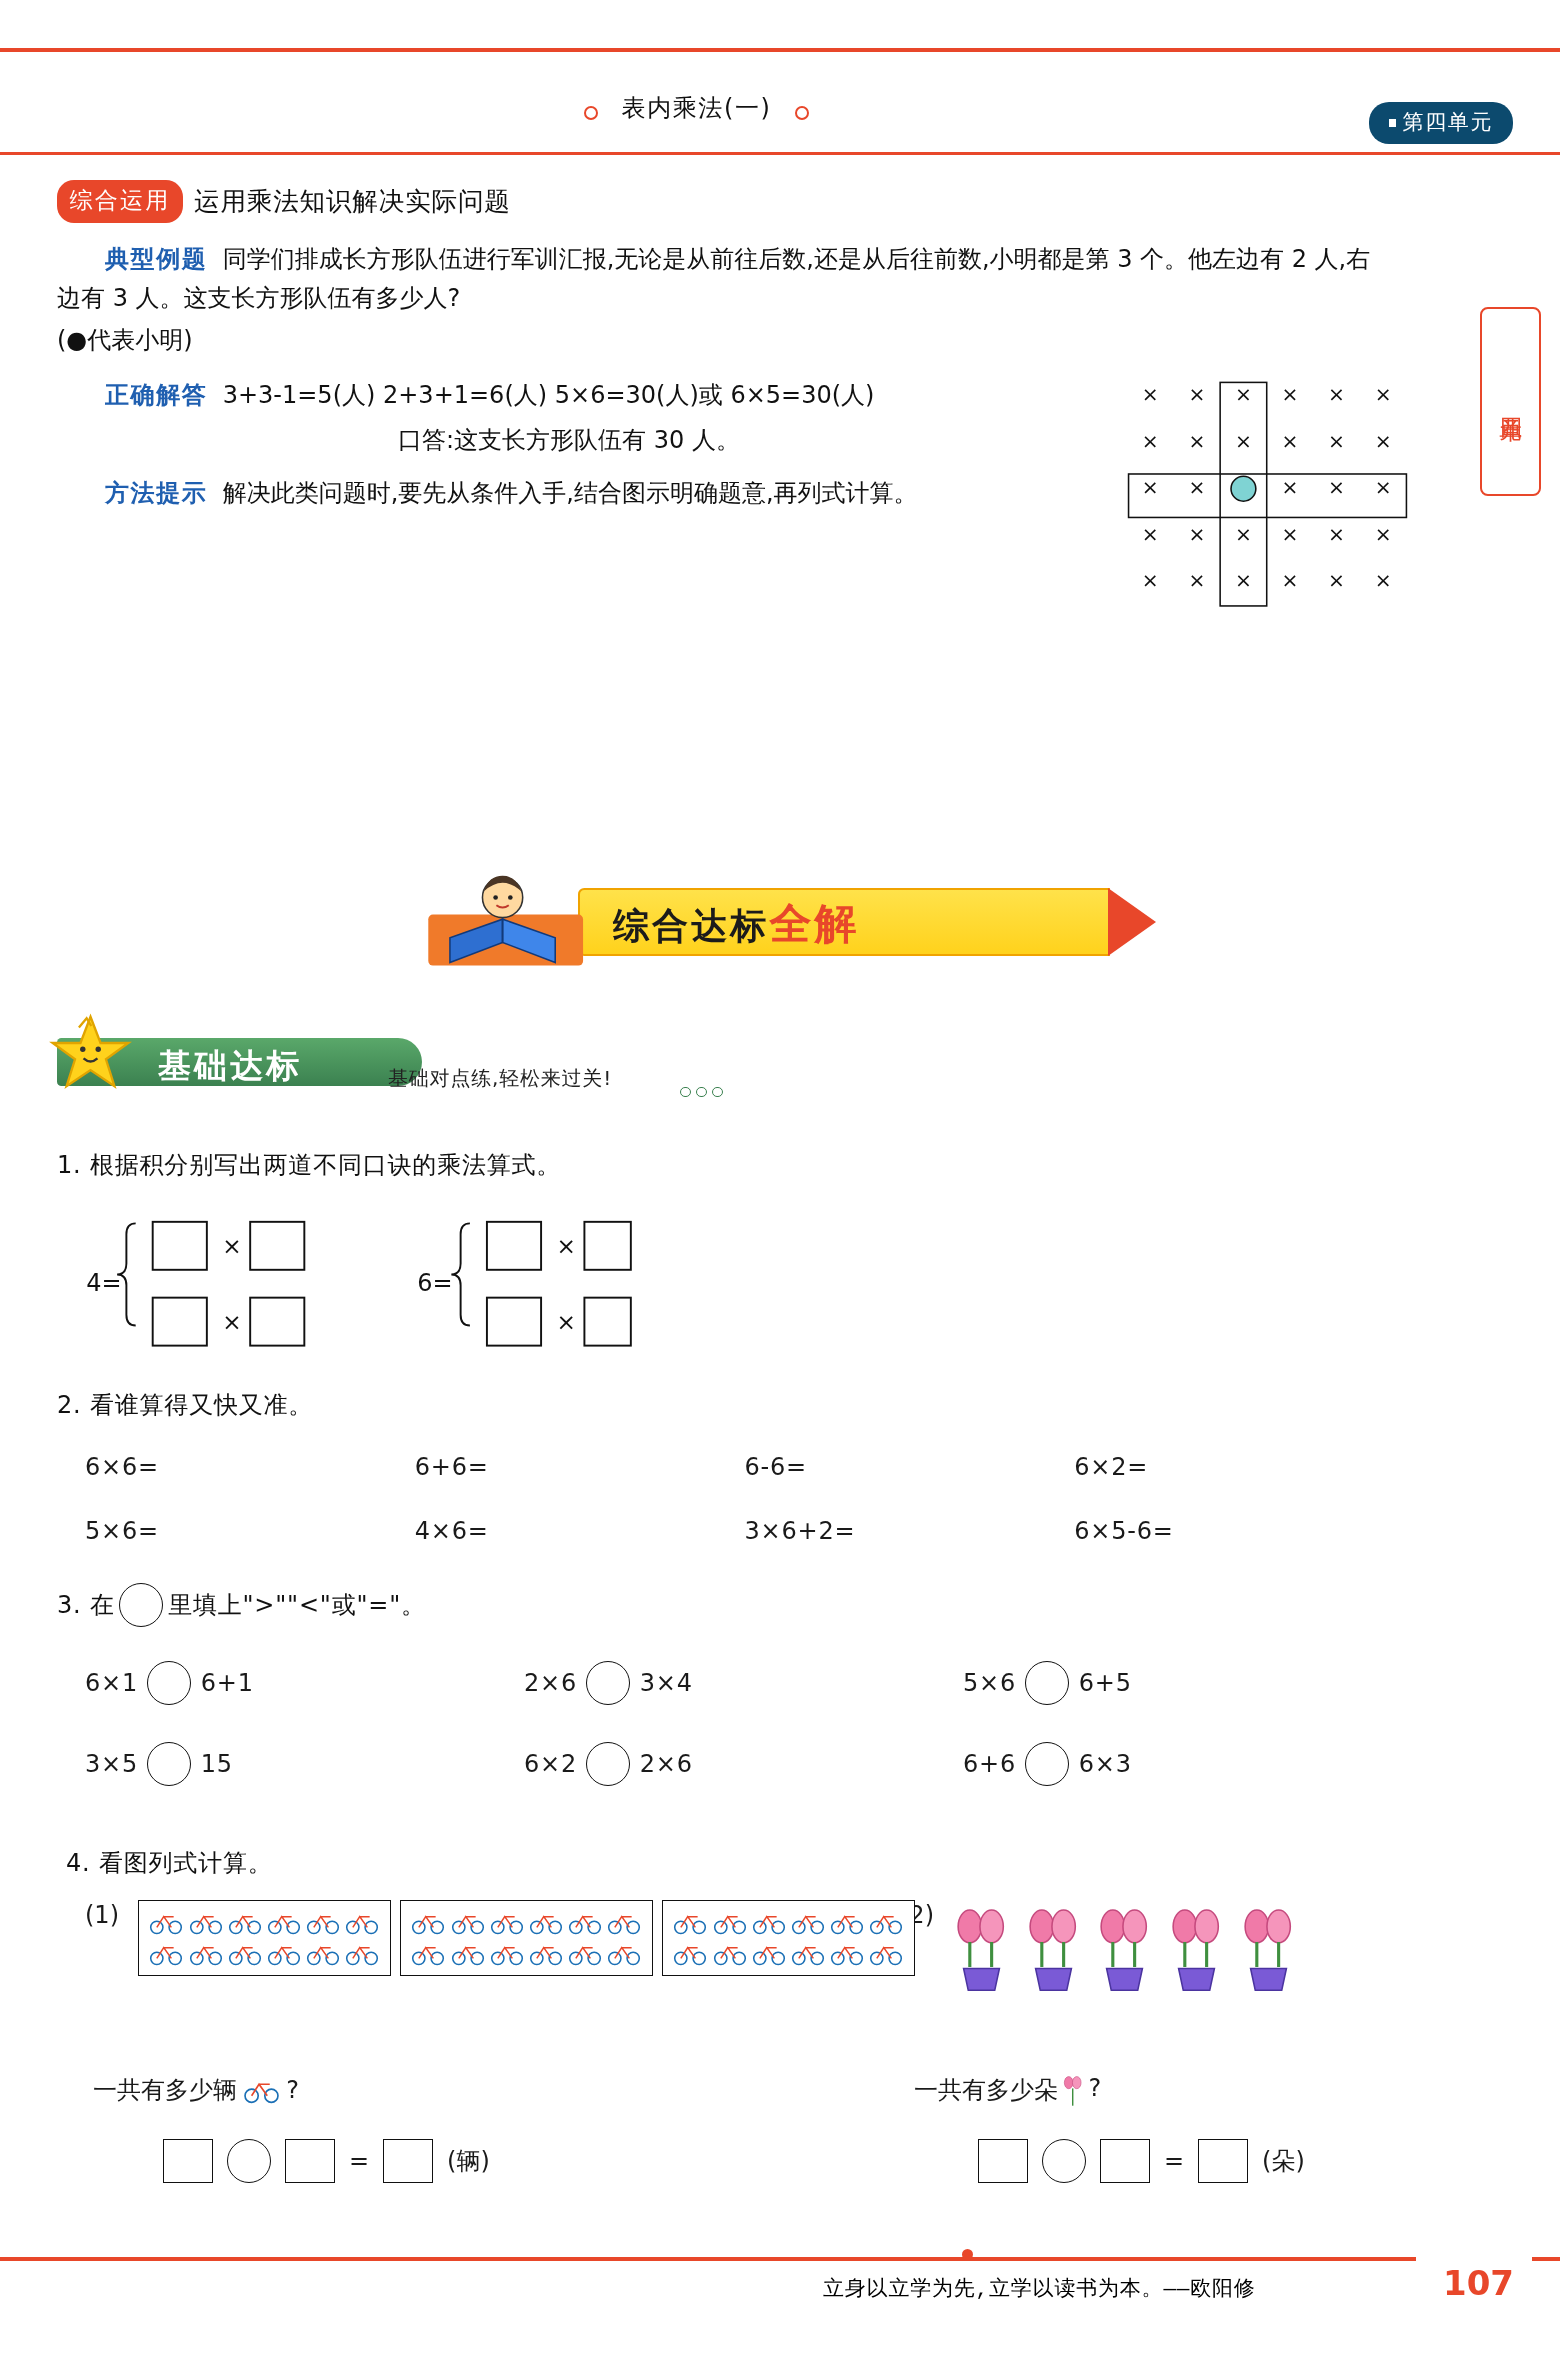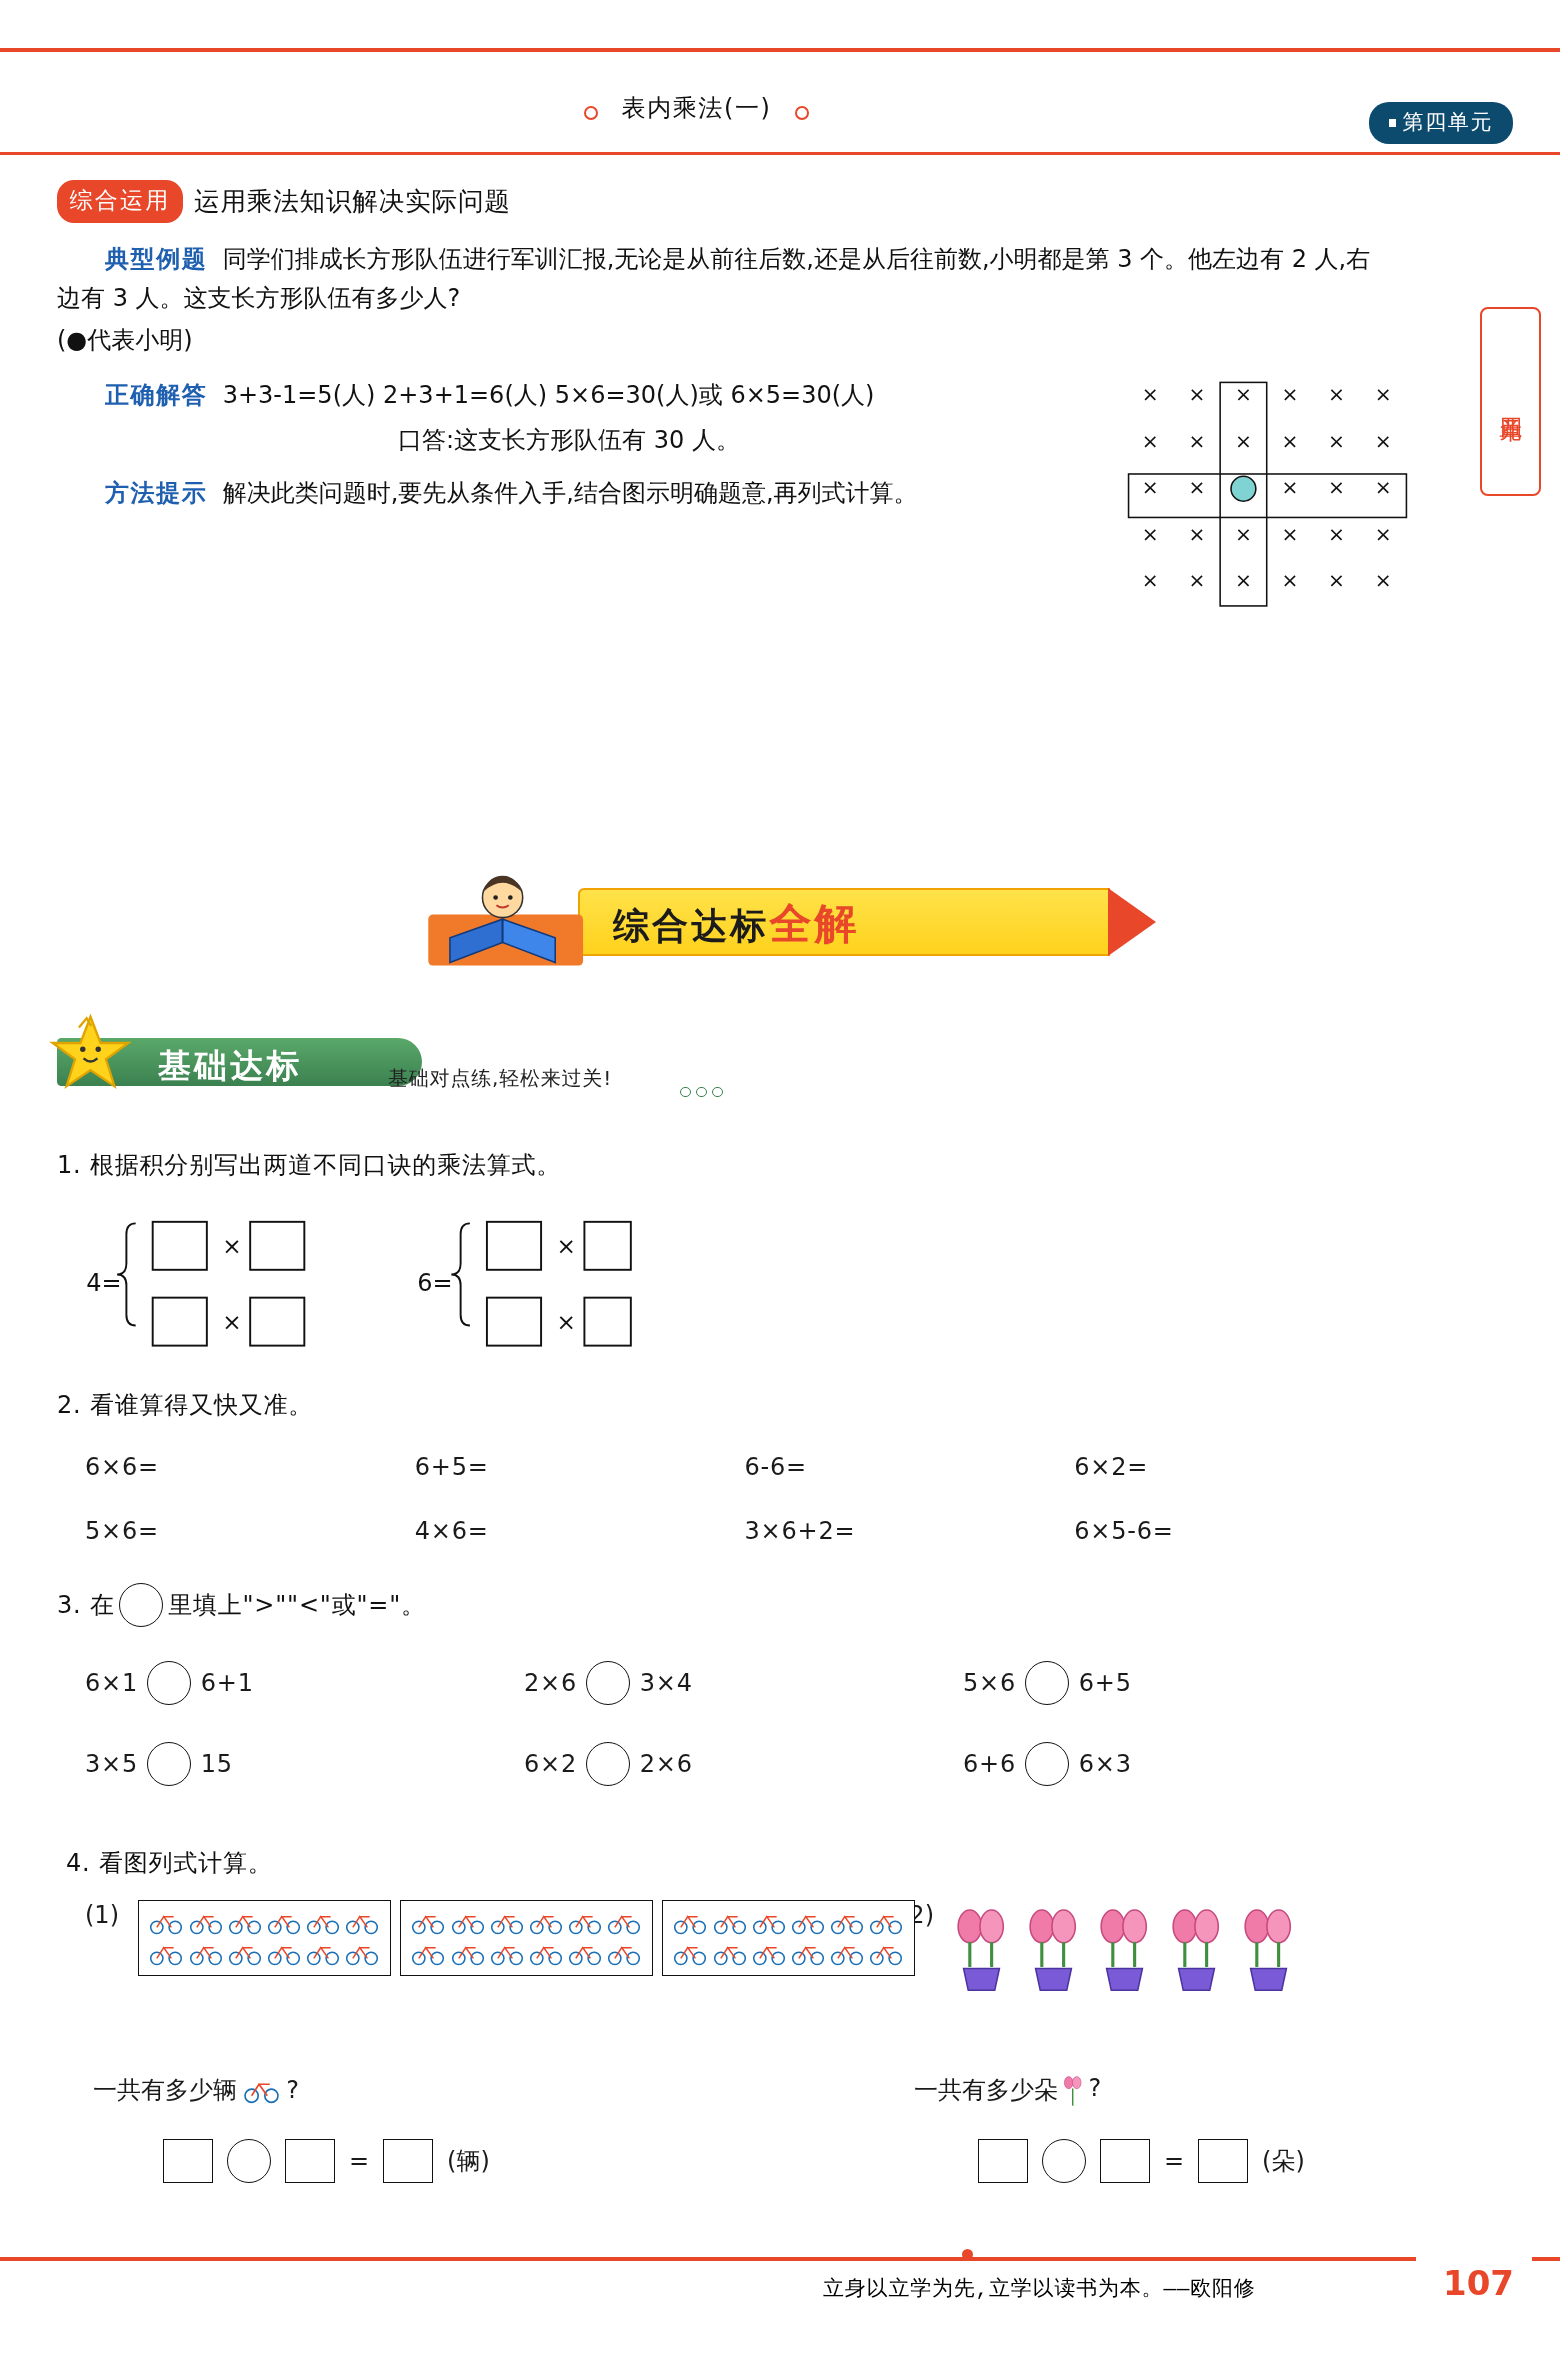--- a/index.html
+++ b/index.html
@@ -280,21 +280,21 @@
     </svg>
   </div>
 
   <div class="ex q2">
     <span>2.</span>
     <span>看谁算得又快又准。</span>
   </div>
   <div class="calc-grid">
     <div class="row">
       <div class="cell">6×6=</div>
-      <div class="cell">6+5=</div>
+      <div class="cell">6+6=</div>
       <div class="cell">6-6=</div>
       <div class="cell">6×2=</div>
     </div>
     <div class="row">
       <div class="cell">5×6=</div>
       <div class="cell">4×6=</div>
       <div class="cell">3×6+2=</div>
       <div class="cell">6×5-6=</div>
     </div>
   </div>

